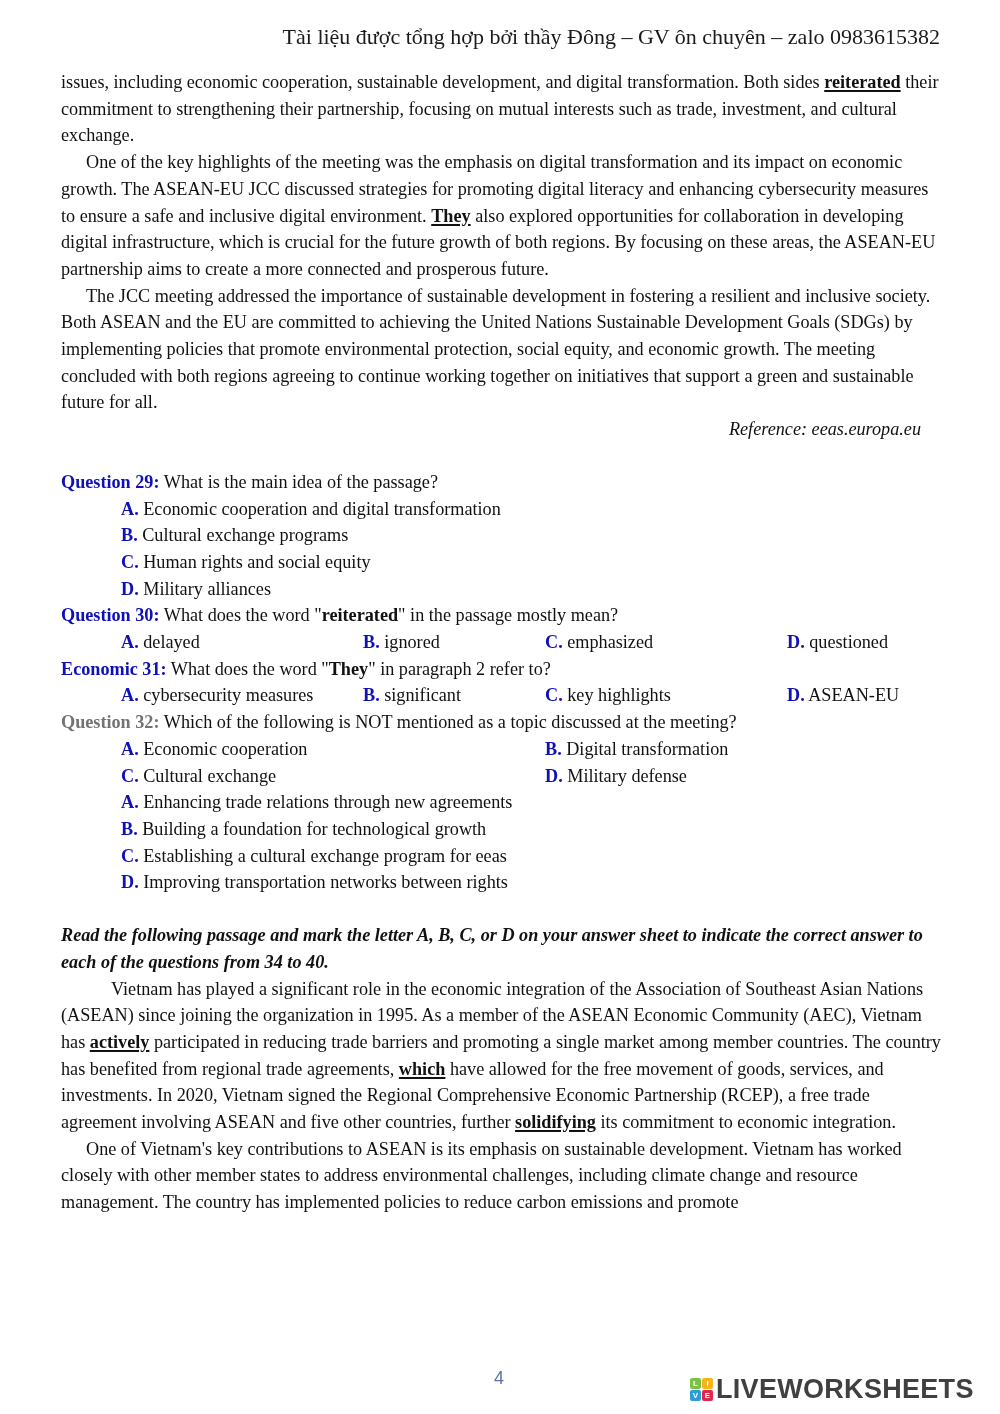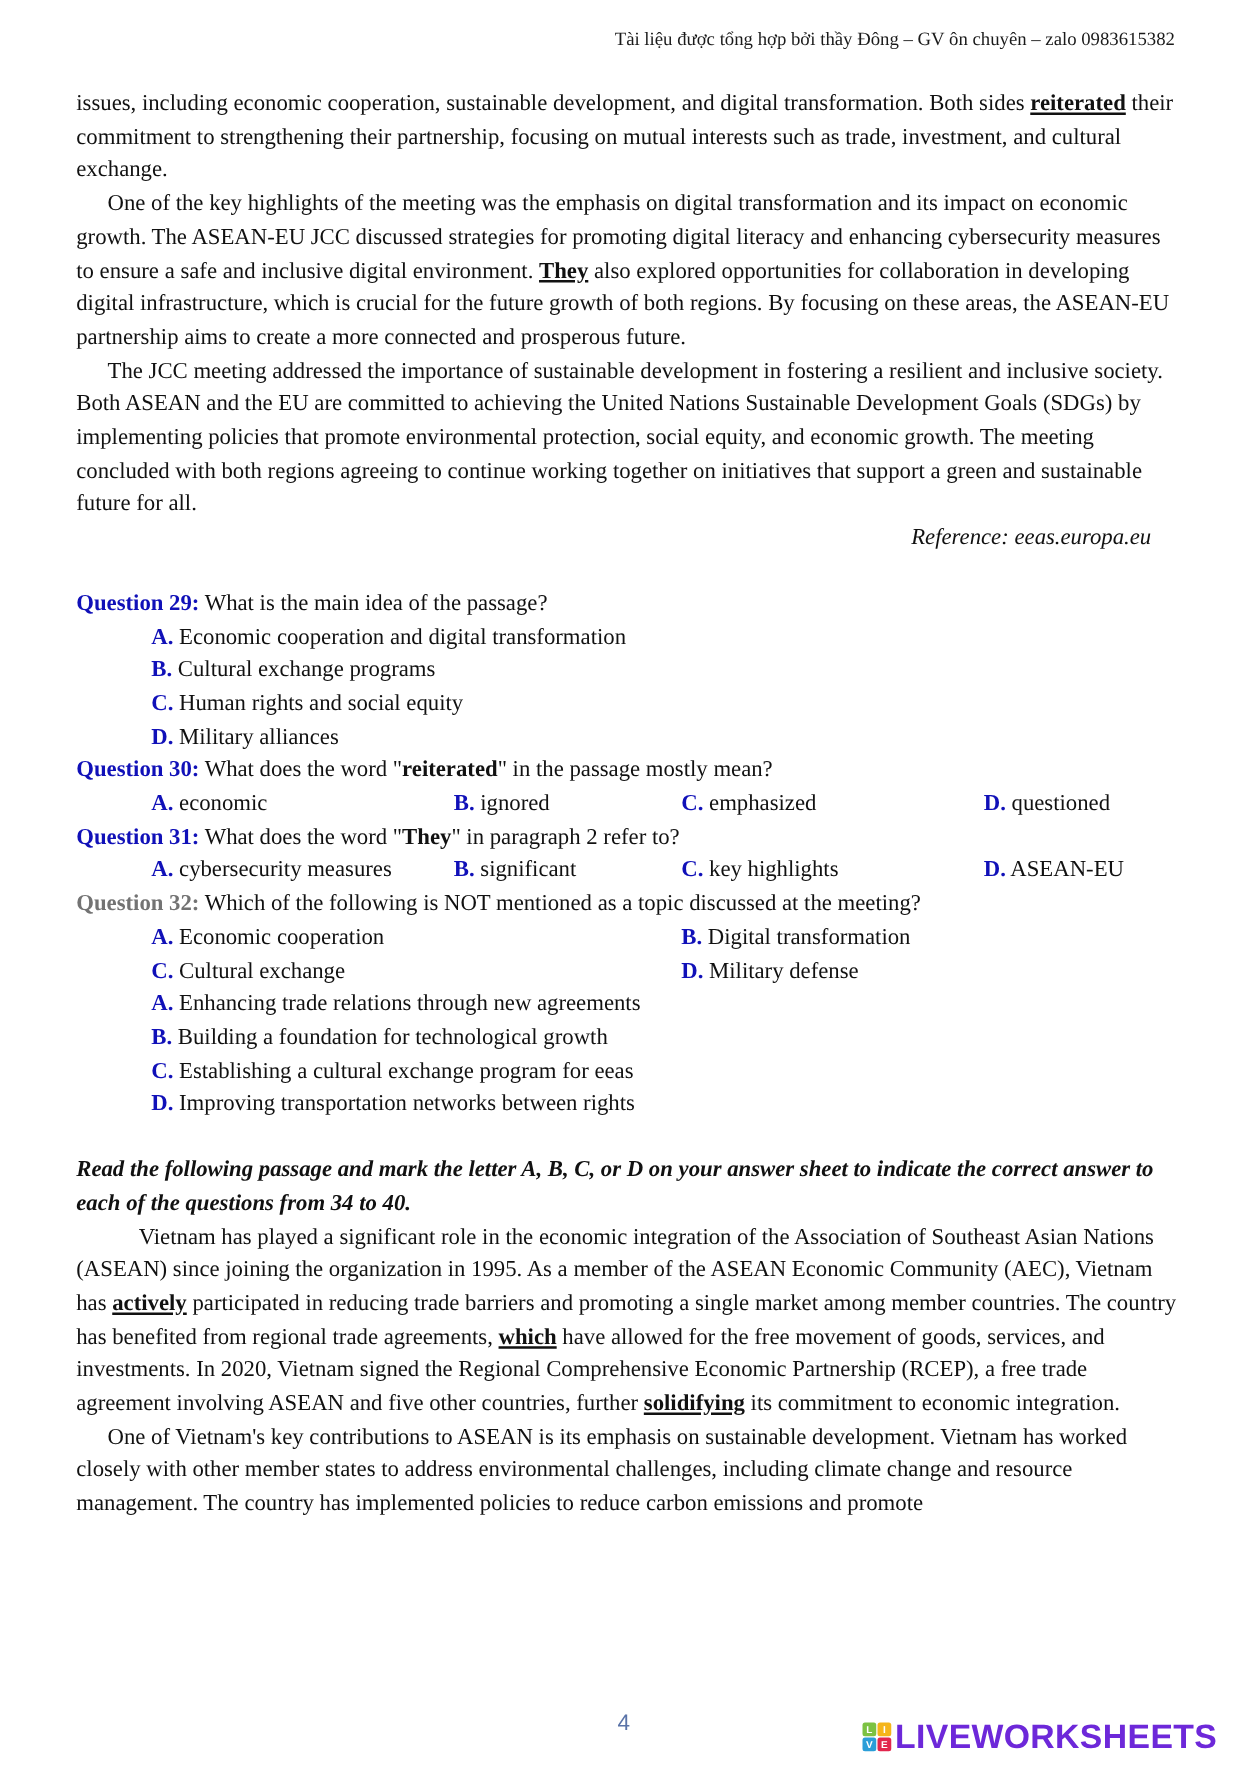--- a/index.html
+++ b/index.html
@@ -3,21 +3,21 @@
 <meta charset="utf-8">
 <style>
   html, body { margin: 0; padding: 0; background: #ffffff; }
   body {
     width: 1000px; height: 1414px; position: relative; overflow: hidden;
     font-family: "Liberation Serif", "DejaVu Serif", serif;
     color: #111111; font-size: 18.2px;
   }
   .header {
     position: absolute; top: 24px; right: 60px;
-    font-size: 15px; color: #1a1a1a;
+    font-size: 22px; color: #1a1a1a;
   }
   .content {
     position: absolute; left: 61px; top: 69px; width: 880px;
     line-height: 26.7px;
   }
   p { margin: 0; }
   .indent { text-indent: 25px; }
   .indent-big { text-indent: 50px; }
   .u { font-weight: bold; text-decoration: underline; text-decoration-thickness: 2px; text-underline-offset: 2px; }
   .ref { text-align: right; font-style: italic; padding-right: 20px; }
@@ -70,29 +70,29 @@
     <p><span class="qlabel" style="color: rgb(16, 16, 184);">Question 29:</span><span> What is the main idea of the passage?</span></p>
     <p class="opt-single"><span class="letter" style="color: rgb(16, 16, 184);">A.</span><span> Economic cooperation and digital transformation</span></p>
     <p class="opt-single"><span class="letter" style="color: rgb(16, 16, 184);">B.</span><span> Cultural exchange programs</span></p>
     <p class="opt-single"><span class="letter" style="color: rgb(16, 16, 184);">C.</span><span> Human rights and social equity</span></p>
     <p class="opt-single"><span class="letter" style="color: rgb(16, 16, 184);">D.</span><span> Military alliances</span></p>
   </section>
 
   <section>
     <p><span class="qlabel" style="color: rgb(16, 16, 184);">Question 30:</span><span> What does the word "</span><span class="bold">reiterated</span><span>" in the passage mostly mean?</span></p>
     <div class="opt-row opt4">
-      <span class="opt"><span class="letter" style="color: rgb(16, 16, 184);">A.</span><span> economic</span></span>
+      <span class="opt"><span class="letter" style="color: rgb(16, 16, 184);">A.</span><span> delayed</span></span>
       <span class="opt"><span class="letter" style="color: rgb(16, 16, 184);">B.</span><span> ignored</span></span>
       <span class="opt"><span class="letter" style="color: rgb(16, 16, 184);">C.</span><span> emphasized</span></span>
       <span class="opt"><span class="letter" style="color: rgb(16, 16, 184);">D.</span><span> questioned</span></span>
     </div>
   </section>
 
   <section>
-    <p><span class="qlabel" style="color: rgb(16, 16, 184);">Question 31:</span><span> What does the word "</span><span class="bold">They</span><span>" in paragraph 2 refer to?</span></p>
+    <p><span class="qlabel" style="color: rgb(16, 16, 184);">Economic 31:</span><span> What does the word "</span><span class="bold">They</span><span>" in paragraph 2 refer to?</span></p>
     <div class="opt-row opt4">
       <span class="opt"><span class="letter" style="color: rgb(16, 16, 184);">A.</span><span> cybersecurity measures</span></span>
       <span class="opt"><span class="letter" style="color: rgb(16, 16, 184);">B.</span><span> significant</span></span>
       <span class="opt"><span class="letter" style="color: rgb(16, 16, 184);">C.</span><span> key highlights</span></span>
       <span class="opt"><span class="letter" style="color: rgb(16, 16, 184);">D.</span><span> ASEAN-EU</span></span>
     </div>
   </section>
 
   <section>
     <p><span class="qlabel" style="color: #737373;">Question 32:</span><span> Which of the following is NOT mentioned as a topic discussed at the meeting?</span></p>
@@ -125,14 +125,14 @@
 
 <div class="footer-page">4</div>
 
 <div class="logo">
   <div class="logo-grid">
     <span class="tile" style="background: rgb(124, 194, 66);">L</span>
     <span class="tile" style="background: rgb(245, 181, 26);">I</span>
     <span class="tile" style="background: rgb(43, 158, 216);">V</span>
     <span class="tile" style="background: rgb(226, 38, 77);">E</span>
   </div>
-  <span class="logo-text" style="color: #6d28d9;">LIVEWORKSHEETS</span>
+  <span class="logo-text" style="color: #404040;">LIVEWORKSHEETS</span>
 </div>
 
 </body></html>

